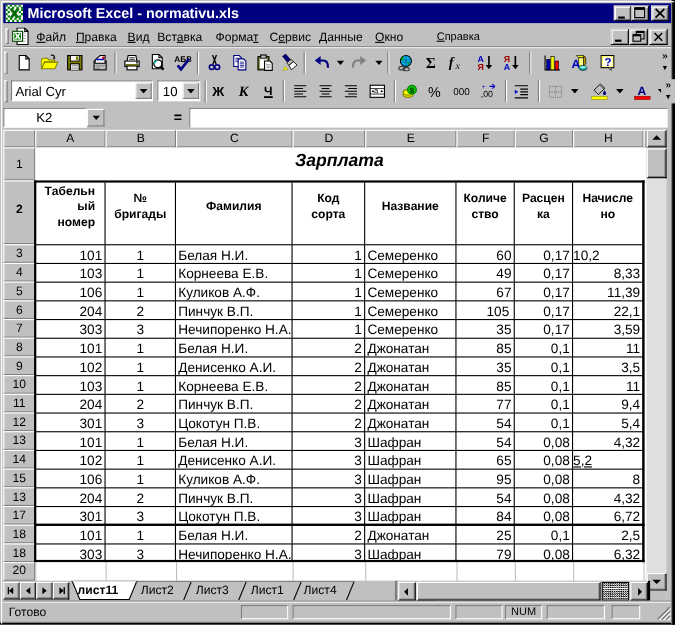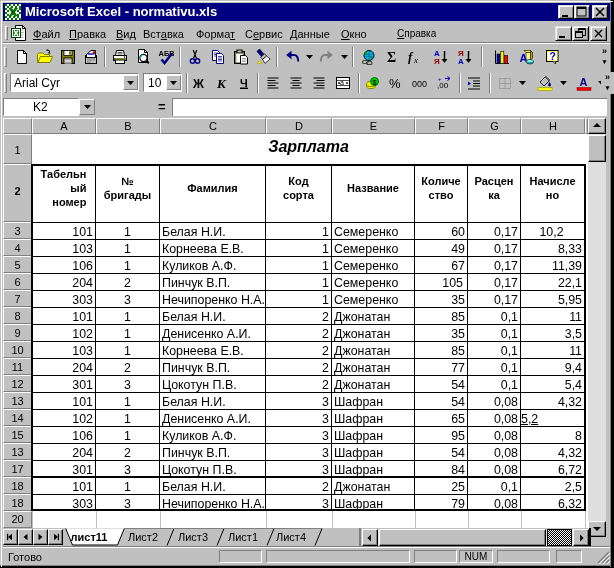--- a/index.html
+++ b/index.html
@@ -482,21 +482,21 @@
 <div class="abs" style="left:415px;top:166px;width:53px;height:56px;border-right:1px solid #000;display:flex;flex-direction:column;align-items:center;justify-content:center;padding-bottom:12px;font-weight:bold;font-size:11px;line-height:14px;text-align:center;">Количе<br>ство</div>
 <div class="abs" style="left:468px;top:166px;width:53px;height:56px;border-right:1px solid #000;display:flex;flex-direction:column;align-items:center;justify-content:center;padding-bottom:12px;font-weight:bold;font-size:11px;line-height:14px;text-align:center;">Расцен<br>ка</div>
 <div class="abs" style="left:521px;top:166px;width:64px;height:56px;border-right:1px solid #000;display:flex;flex-direction:column;align-items:center;justify-content:center;padding-bottom:12px;font-weight:bold;font-size:11px;line-height:14px;text-align:center;">Начисле<br>но</div>
 <div class="cell" style="left:32px;top:222px;width:64px;height:17px;border-right:1px solid #000;border-top:1px solid #000;text-align:right;padding-right:2px;line-height:16px;">101</div>
 <div class="cell" style="left:96px;top:222px;width:64px;height:17px;border-right:1px solid #000;border-top:1px solid #000;text-align:center;line-height:16px;">1</div>
 <div class="cell" style="left:160px;top:222px;width:106px;height:17px;border-right:1px solid #000;border-top:1px solid #000;text-align:left;padding-left:2px;line-height:16px;">Белая Н.И.</div>
 <div class="cell" style="left:266px;top:222px;width:66px;height:17px;border-right:1px solid #000;border-top:1px solid #000;text-align:right;padding-right:2px;line-height:16px;">1</div>
 <div class="cell" style="left:332px;top:222px;width:83px;height:17px;border-right:1px solid #000;border-top:1px solid #000;text-align:left;padding-left:2px;line-height:16px;">Семеренко</div>
 <div class="cell" style="left:415px;top:222px;width:53px;height:17px;border-right:1px solid #000;border-top:1px solid #000;text-align:right;padding-right:2px;line-height:16px;">60</div>
 <div class="cell" style="left:468px;top:222px;width:53px;height:17px;border-right:1px solid #000;border-top:1px solid #000;text-align:right;padding-right:2px;line-height:16px;">0,17</div>
-<div class="cell" style="left:521px;top:222px;width:64px;height:17px;border-right:1px solid #000;border-top:1px solid #000;text-align:center;padding-right:2px;line-height:16px;">10,2</div>
+<div class="cell" style="left:521px;top:222px;width:64px;height:17px;border-right:1px solid #000;border-top:1px solid #000;text-align:left;padding-right:2px;line-height:16px;">10,2</div>
 <div class="cell" style="left:32px;top:239px;width:64px;height:17px;border-right:1px solid #000;border-top:1px solid #000;text-align:right;padding-right:2px;line-height:16px;">103</div>
 <div class="cell" style="left:96px;top:239px;width:64px;height:17px;border-right:1px solid #000;border-top:1px solid #000;text-align:center;line-height:16px;">1</div>
 <div class="cell" style="left:160px;top:239px;width:106px;height:17px;border-right:1px solid #000;border-top:1px solid #000;text-align:left;padding-left:2px;line-height:16px;">Корнеева Е.В.</div>
 <div class="cell" style="left:266px;top:239px;width:66px;height:17px;border-right:1px solid #000;border-top:1px solid #000;text-align:right;padding-right:2px;line-height:16px;">1</div>
 <div class="cell" style="left:332px;top:239px;width:83px;height:17px;border-right:1px solid #000;border-top:1px solid #000;text-align:left;padding-left:2px;line-height:16px;">Семеренко</div>
 <div class="cell" style="left:415px;top:239px;width:53px;height:17px;border-right:1px solid #000;border-top:1px solid #000;text-align:right;padding-right:2px;line-height:16px;">49</div>
 <div class="cell" style="left:468px;top:239px;width:53px;height:17px;border-right:1px solid #000;border-top:1px solid #000;text-align:right;padding-right:2px;line-height:16px;">0,17</div>
 <div class="cell" style="left:521px;top:239px;width:64px;height:17px;border-right:1px solid #000;border-top:1px solid #000;text-align:right;padding-right:2px;line-height:16px;">8,33</div>
 <div class="cell" style="left:32px;top:256px;width:64px;height:17px;border-right:1px solid #000;border-top:1px solid #000;text-align:right;padding-right:2px;line-height:16px;">106</div>
 <div class="cell" style="left:96px;top:256px;width:64px;height:17px;border-right:1px solid #000;border-top:1px solid #000;text-align:center;line-height:16px;">1</div>
@@ -514,21 +514,21 @@
 <div class="cell" style="left:415px;top:273px;width:53px;height:17px;border-right:1px solid #000;border-top:1px solid #000;text-align:right;padding-right:4px;line-height:16px;">105</div>
 <div class="cell" style="left:468px;top:273px;width:53px;height:17px;border-right:1px solid #000;border-top:1px solid #000;text-align:right;padding-right:2px;line-height:16px;">0,17</div>
 <div class="cell" style="left:521px;top:273px;width:64px;height:17px;border-right:1px solid #000;border-top:1px solid #000;text-align:right;padding-right:2px;line-height:16px;">22,1</div>
 <div class="cell" style="left:32px;top:290px;width:64px;height:17px;border-right:1px solid #000;border-top:1px solid #000;text-align:right;padding-right:2px;line-height:16px;">303</div>
 <div class="cell" style="left:96px;top:290px;width:64px;height:17px;border-right:1px solid #000;border-top:1px solid #000;text-align:center;line-height:16px;">3</div>
 <div class="cell" style="left:160px;top:290px;width:106px;height:17px;border-right:1px solid #000;border-top:1px solid #000;text-align:left;padding-left:2px;line-height:16px;">Нечипоренко Н.А.</div>
 <div class="cell" style="left:266px;top:290px;width:66px;height:17px;border-right:1px solid #000;border-top:1px solid #000;text-align:right;padding-right:2px;line-height:16px;">1</div>
 <div class="cell" style="left:332px;top:290px;width:83px;height:17px;border-right:1px solid #000;border-top:1px solid #000;text-align:left;padding-left:2px;line-height:16px;">Семеренко</div>
 <div class="cell" style="left:415px;top:290px;width:53px;height:17px;border-right:1px solid #000;border-top:1px solid #000;text-align:right;padding-right:2px;line-height:16px;">35</div>
 <div class="cell" style="left:468px;top:290px;width:53px;height:17px;border-right:1px solid #000;border-top:1px solid #000;text-align:right;padding-right:2px;line-height:16px;">0,17</div>
-<div class="cell" style="left:521px;top:290px;width:64px;height:17px;border-right:1px solid #000;border-top:1px solid #000;text-align:right;padding-right:2px;line-height:16px;">5,95</div>
+<div class="cell" style="left:521px;top:290px;width:64px;height:17px;border-right:1px solid #000;border-top:1px solid #000;text-align:right;padding-right:2px;line-height:16px;">3,59</div>
 <div class="cell" style="left:32px;top:307px;width:64px;height:17px;border-right:1px solid #000;border-top:1px solid #000;text-align:right;padding-right:2px;line-height:16px;">101</div>
 <div class="cell" style="left:96px;top:307px;width:64px;height:17px;border-right:1px solid #000;border-top:1px solid #000;text-align:center;line-height:16px;">1</div>
 <div class="cell" style="left:160px;top:307px;width:106px;height:17px;border-right:1px solid #000;border-top:1px solid #000;text-align:left;padding-left:2px;line-height:16px;">Белая Н.И.</div>
 <div class="cell" style="left:266px;top:307px;width:66px;height:17px;border-right:1px solid #000;border-top:1px solid #000;text-align:right;padding-right:2px;line-height:16px;">2</div>
 <div class="cell" style="left:332px;top:307px;width:83px;height:17px;border-right:1px solid #000;border-top:1px solid #000;text-align:left;padding-left:2px;line-height:16px;">Джонатан</div>
 <div class="cell" style="left:415px;top:307px;width:53px;height:17px;border-right:1px solid #000;border-top:1px solid #000;text-align:right;padding-right:2px;line-height:16px;">85</div>
 <div class="cell" style="left:468px;top:307px;width:53px;height:17px;border-right:1px solid #000;border-top:1px solid #000;text-align:right;padding-right:2px;line-height:16px;">0,1</div>
 <div class="cell" style="left:521px;top:307px;width:64px;height:17px;border-right:1px solid #000;border-top:1px solid #000;text-align:right;padding-right:2px;line-height:16px;">11</div>
 <div class="cell" style="left:32px;top:324px;width:64px;height:17px;border-right:1px solid #000;border-top:1px solid #000;text-align:right;padding-right:2px;line-height:16px;">102</div>
 <div class="cell" style="left:96px;top:324px;width:64px;height:17px;border-right:1px solid #000;border-top:1px solid #000;text-align:center;line-height:16px;">1</div>

